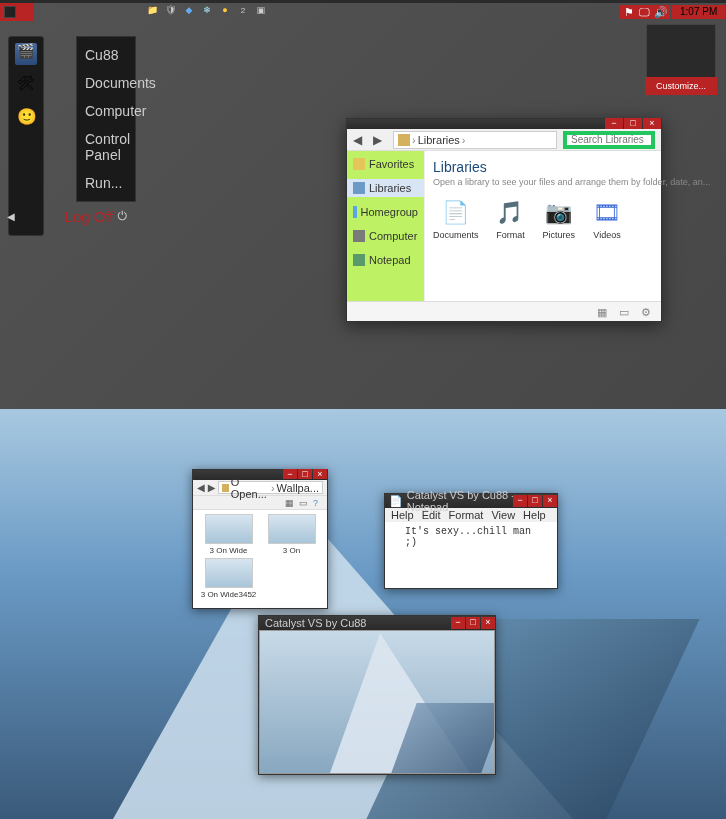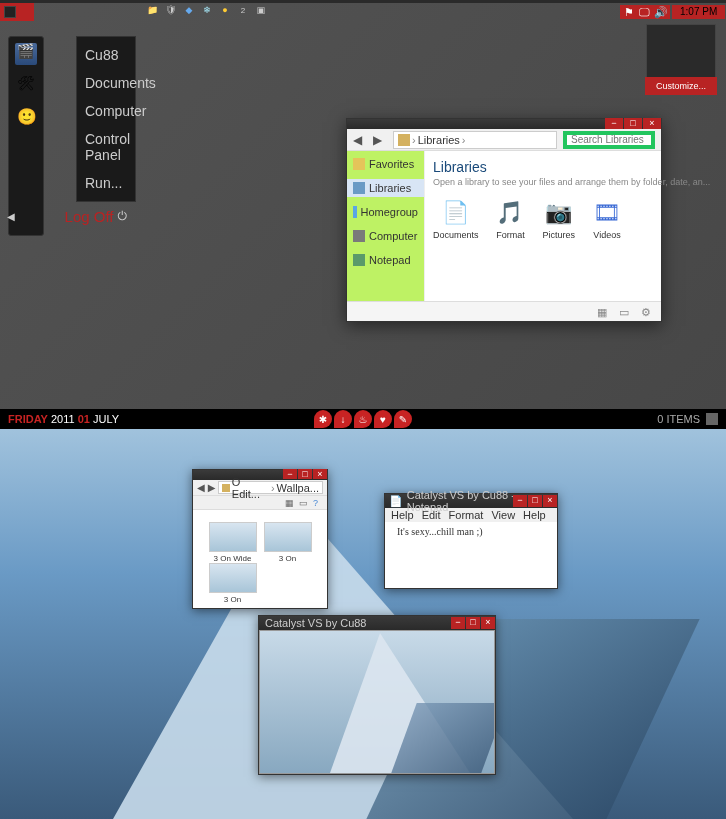--- a/index.html
+++ b/index.html
@@ -75,32 +75,32 @@
 .building-side{position:absolute;bottom:0;right:-40px;width:240px;height:200px;background:linear-gradient(135deg,rgba(100,140,170,0.8),rgba(50,80,110,0.9));transform:skewX(-25deg)}
 
 .thumb-win{position:absolute;top:60px;left:192px;width:136px;height:140px;background:#fff;border:1px solid #333;box-shadow:0 2px 10px rgba(0,0,0,0.5)}
 .thumb-tb{height:10px;background:linear-gradient(#3a3a3a,#2a2a2a)}
 .thumb-tb .win-btns .wbtn{width:14px;height:10px}
 .thumb-crumb{height:16px;background:#f0f0f0;display:flex;align-items:center;padding:0 4px;gap:3px;border-bottom:1px solid #ddd}
 .tc-arr{font-size:10px;color:#555}
 .tc-path{flex:1;border:1px solid #ccc;background:#fff;height:13px;font-size:8px;padding:0 3px;display:flex;align-items:center;color:#333}
 .thumb-tools{height:14px;background:#f0f0f0;border-bottom:1px solid #ddd;display:flex;align-items:center;justify-content:flex-end;padding:0 4px;gap:4px}
 .tt-icon{width:10px;height:10px;font-size:9px;color:#666}
-.thumb-grid{padding:12px;display:grid;grid-template-columns:1fr 1fr;height:96px;overflow:hidden}
+.thumb-grid{padding:4px;display:grid;grid-template-columns:1fr 1fr;height:96px;overflow:hidden}
 .thumb-item{display:flex;flex-direction:column;align-items:center}
 .thumb-img{width:48px;height:30px;background:linear-gradient(180deg,#d8e5f0,#a8c5d8);border:1px solid #ccc}
 .thumb-cap{font-size:8px;color:#333;text-align:center;margin-top:2px}
 
 .notepad-win{position:absolute;top:84px;left:384px;width:174px;height:96px;background:#fff;border:1px solid #333;box-shadow:0 2px 10px rgba(0,0,0,0.5)}
 .np-tb{height:14px;background:linear-gradient(#3a3a3a,#2a2a2a);display:flex;align-items:center;padding-left:4px;color:#ccc;font-size:9px}
 .np-tb .win-btns{top:1px}
 .np-tb .wbtn{width:14px;height:12px}
 .np-menu{height:14px;background:#f0f0f0;display:flex;gap:8px;padding:0 6px;align-items:center;font-size:9px;color:#333}
 .np-menu span{cursor:pointer}
-.np-body{padding:4px 12px;font-family:Liberation Serif, serif;font-size:10px;color:#333}
+.np-body{padding:4px 20px;font-family:Liberation Mono, monospace;font-size:10px;color:#333}
 
 .image-win{position:absolute;top:206px;left:258px;width:238px;height:160px;background:#fff;border:1px solid #333;box-shadow:0 2px 10px rgba(0,0,0,0.5)}
 .img-tb{height:14px;background:linear-gradient(#3a3a3a,#2a2a2a);display:flex;align-items:center;padding-left:6px;color:#ccc;font-size:9px}
 .img-tb .win-btns{top:1px}
 .img-tb .wbtn{width:14px;height:12px}
 .img-body{height:144px;background:linear-gradient(180deg,#c8dae8 0%,#88a8c0 100%);border:1px solid #999;position:relative;overflow:hidden}
 .img-building{position:absolute;bottom:0;left:30%;width:0;height:0;border-left:50px solid transparent;border-right:90px solid transparent;border-bottom:140px solid rgba(220,230,240,0.9)}
 .img-building2{position:absolute;bottom:0;right:0;width:90px;height:70px;background:linear-gradient(135deg,rgba(120,150,180,0.8),rgba(70,100,130,0.9));transform:skewX(-20deg)}
 </style>
 </head>
@@ -228,54 +228,35 @@
     </div>
   </div>
 </div>
 
 <div class="bottom-half">
   <div class="building">
     <div class="building-shape"></div>
     <div class="building-side"></div>
   </div>
 
-  <div class="mid-bar">
-    <div class="mid-date">
-      <span class="red">FRIDAY</span>
-      <span>2011</span>
-      <span class="red">01</span>
-      <span>JULY</span>
-    </div>
-    <div class="mid-center">
-      <div class="mid-badge">✱</div>
-      <div class="mid-badge">↓</div>
-      <div class="mid-badge">♨</div>
-      <div class="mid-badge">♥</div>
-      <div class="mid-badge">✎</div>
-    </div>
-    <div class="mid-right">
-      <span>0 ITEMS</span>
-      <span class="trash-icon"></span>
-    </div>
-  </div>
 
   <div class="thumb-win">
     <div class="thumb-tb">
       <div class="win-btns">
         <div class="wbtn wmin">−</div>
         <div class="wbtn wmax">□</div>
         <div class="wbtn wcls">×</div>
       </div>
     </div>
     <div class="thumb-crumb">
       <span class="tc-arr">◀</span>
       <span class="tc-arr">▶</span>
       <div class="tc-path">
         <span style="width:8px;height:8px;background:#d4b15f;margin-right:2px"></span>
-        <span>O Edit...</span>
+        <span>O Open...</span>
           <span style="color:#888;margin:0 2px">›</span>
           <span>Wallpa...</span>
       </div>
     </div>
     <div class="thumb-tools">
       <span class="tt-icon">▦</span>
       <span class="tt-icon">▭</span>
       <span class="tt-icon" style="color:#4a8ad5">?</span>
     </div>
     <div class="thumb-grid">

